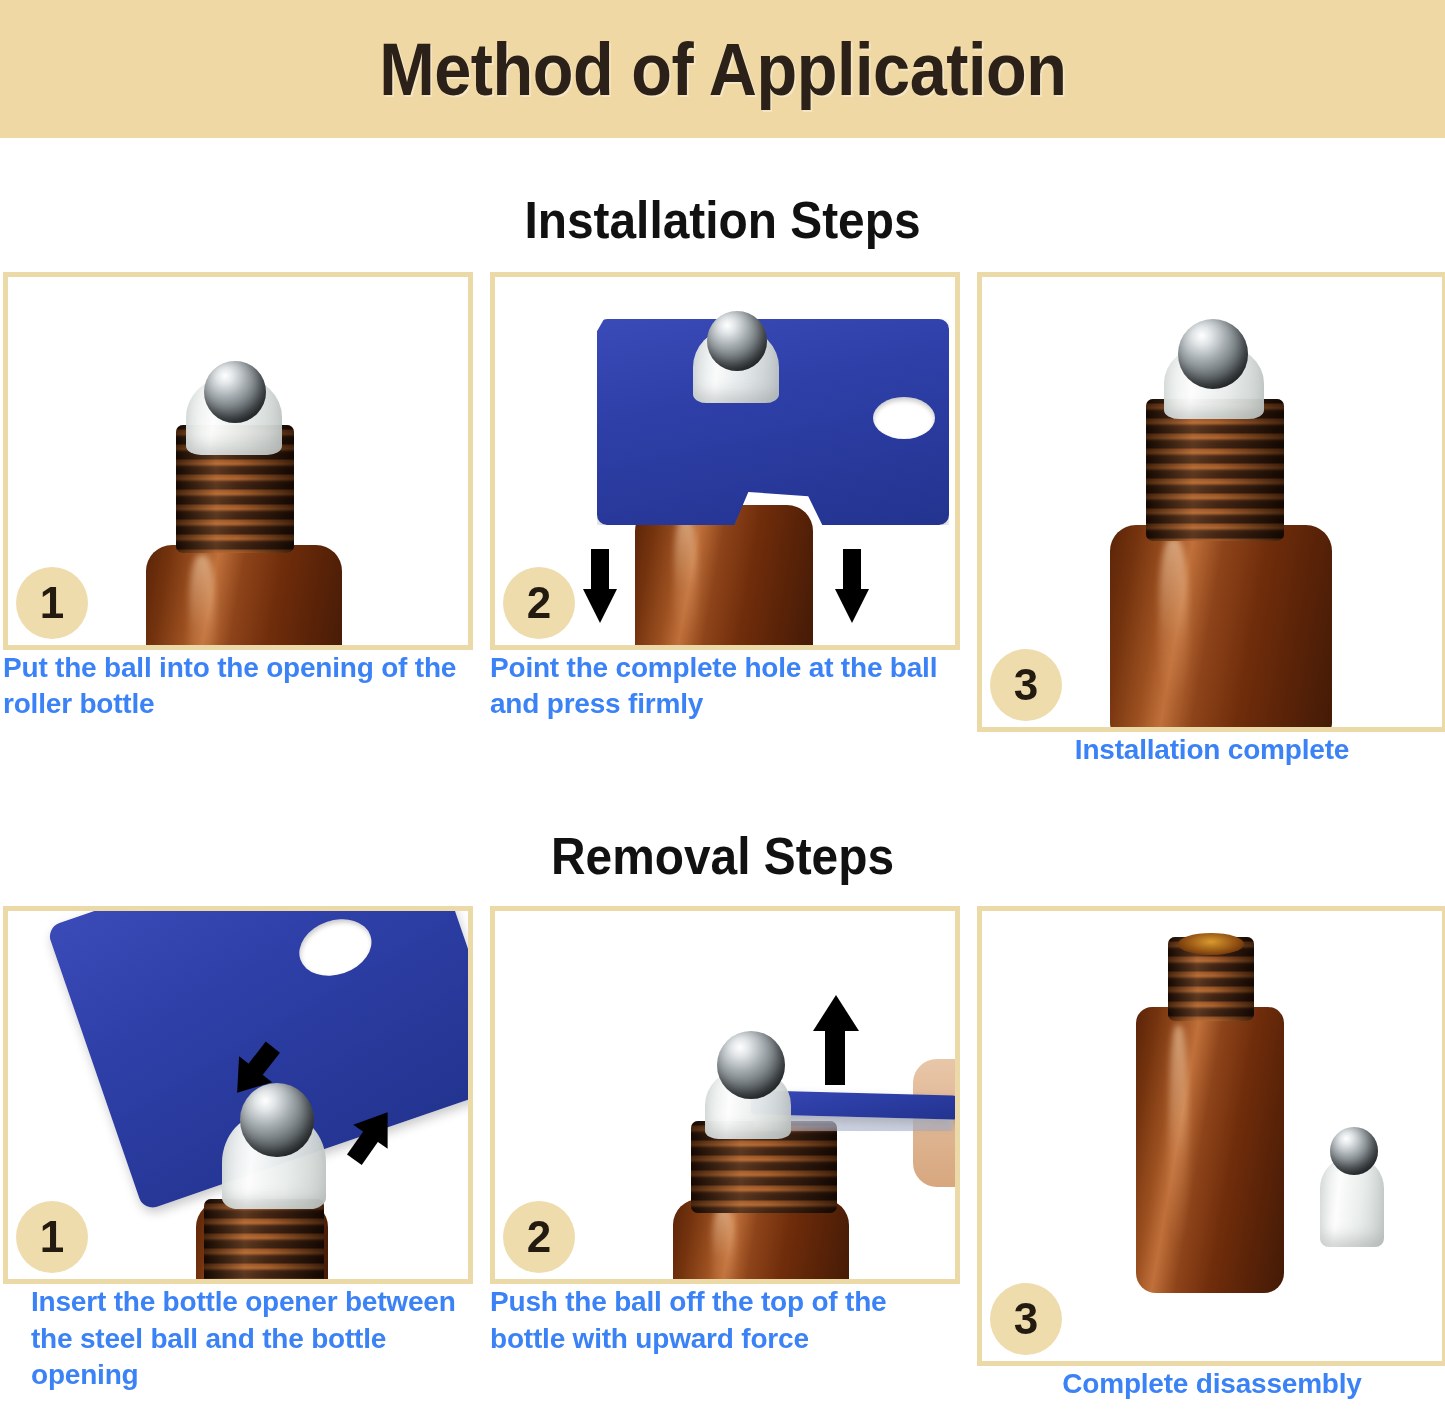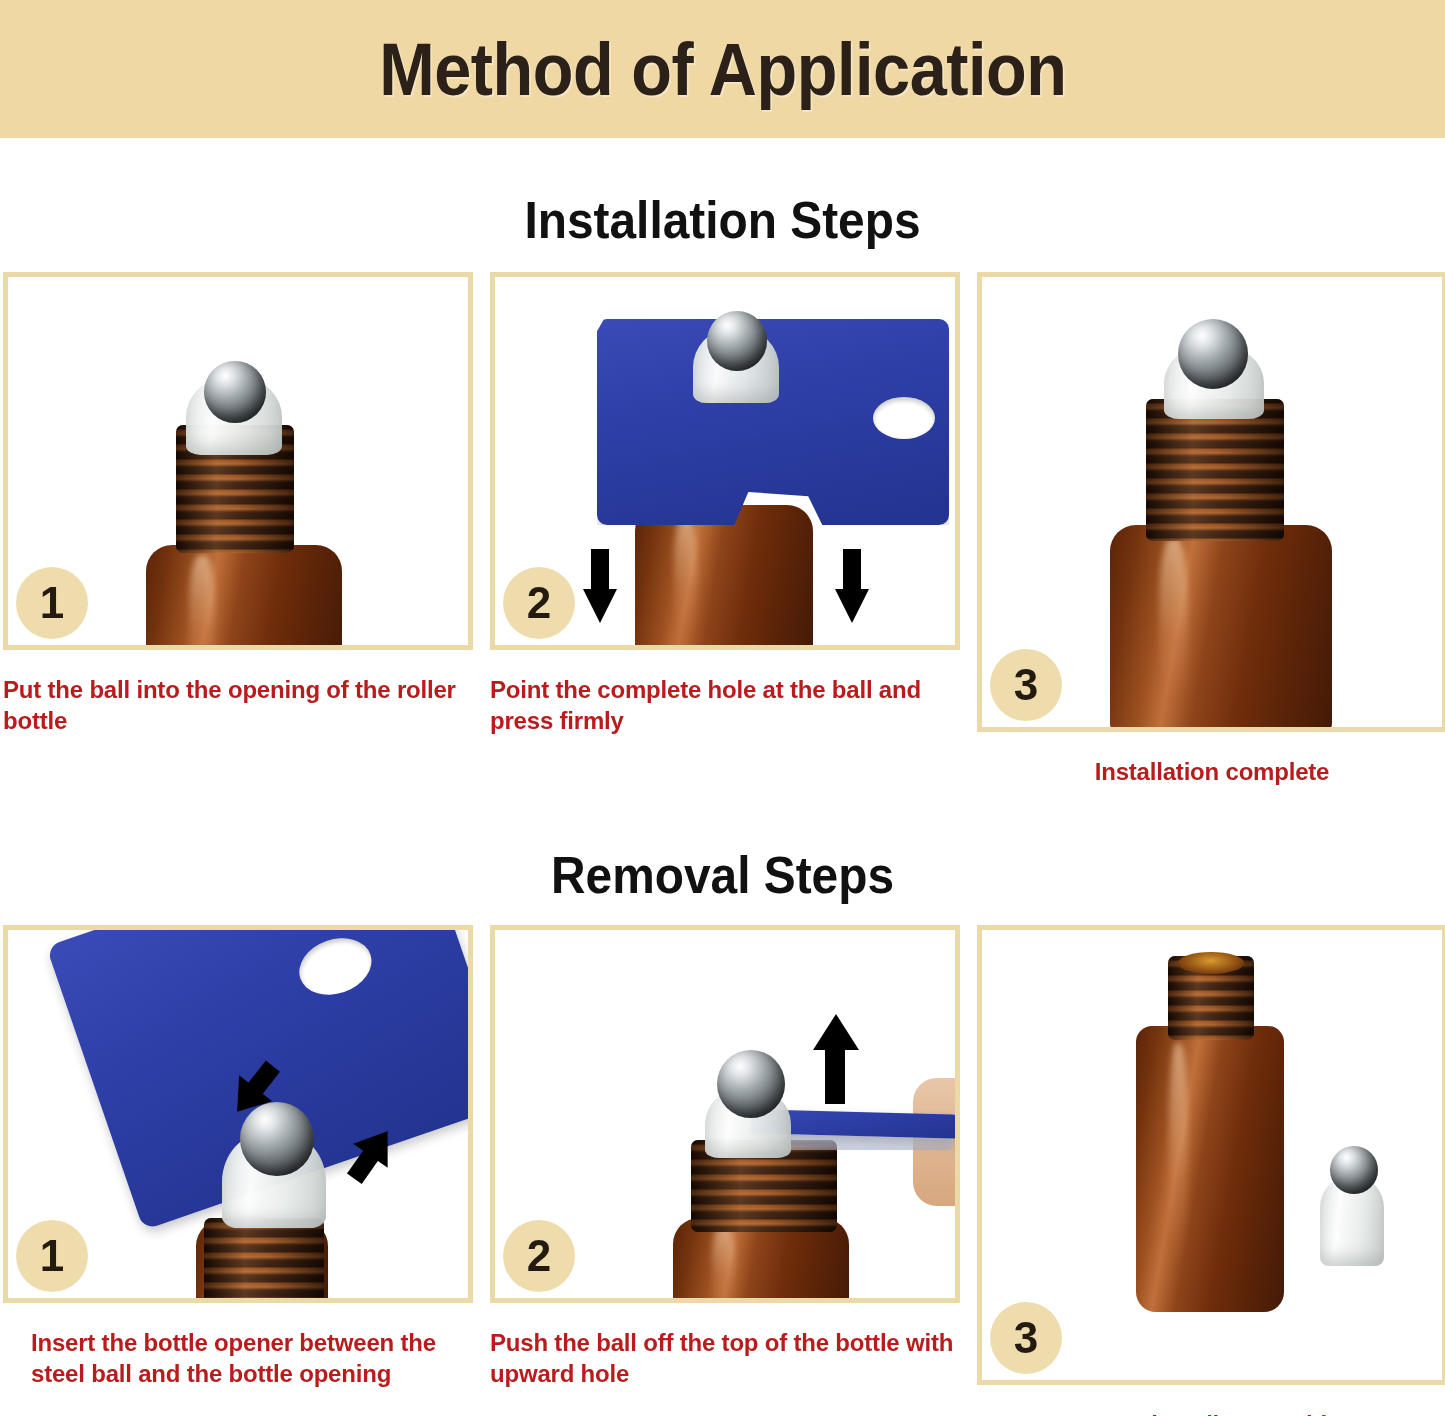--- a/index.html
+++ b/index.html
@@ -74,24 +74,24 @@
     align-items: center;
     justify-content: center;
     font-family: "Liberation Sans", sans-serif;
     font-size: 44px;
     font-weight: bold;
     color: #231A10;
     z-index: 9;
   }
 
   .caption {
-    margin-top: 24px;
-    font-size: 24px;
+    margin-top: 0;
+    font-size: 28px;
     font-weight: bold;
-    color: #b91c1c;
+    color: #3b82f6;
     line-height: 1.30;
     letter-spacing: -0.2px;
   }
   .cap-center { text-align: center; }
   .cap-indent2 { padding-left: 28px; }
 
   
   .scene { position: absolute; inset: 0; }
 
   
@@ -287,21 +287,21 @@
         <div class="housing" style="left:210px; top:158px; width:86px; height:70px; z-index:8;"></div>
         <div class="ball" style="left:222px; top:120px; width:68px; height:68px; z-index:9;"></div>
 
         <div class="arr" style="left:318px; top:84px; width:46px; height:92px;">
           <div class="arr-head" style="left:0; top:0; border-left:23px solid transparent; border-right:23px solid transparent; border-bottom:36px solid #000;"></div>
           <div class="arr-shaft" style="left:12px; top:34px; width:20px; height:56px;"></div>
         </div>
       </div>
       <div class="badge">2</div>
     </div>
-    <div class="caption">Push the ball off the top of the bottle with upward hole</div>
+    <div class="caption">Push the ball off the top of the bottle with upward force</div>
   </div>
 
   <div class="panel-col">
     <div class="photo tall">
       <div class="scene">
 
         <div class="bottle" style="left:154px; top:96px; width:148px; height:286px; border-radius:16px 16px 20px 20px;"></div>
         <div class="neck" style="left:186px; top:26px; width:86px; height:84px;"></div>
         <div style="position:absolute; left:196px; top:22px; width:66px; height:22px;
              background: radial-gradient(ellipse at 50% 40%, #D99A2E 0%, #8A4A10 60%, #3A1A06 100%);

